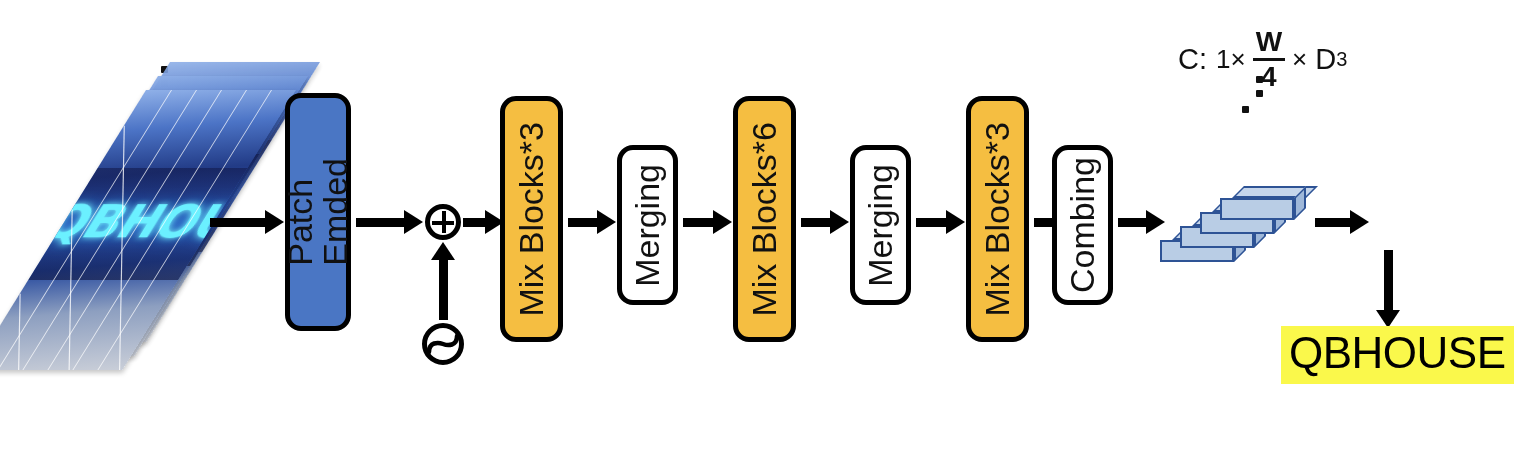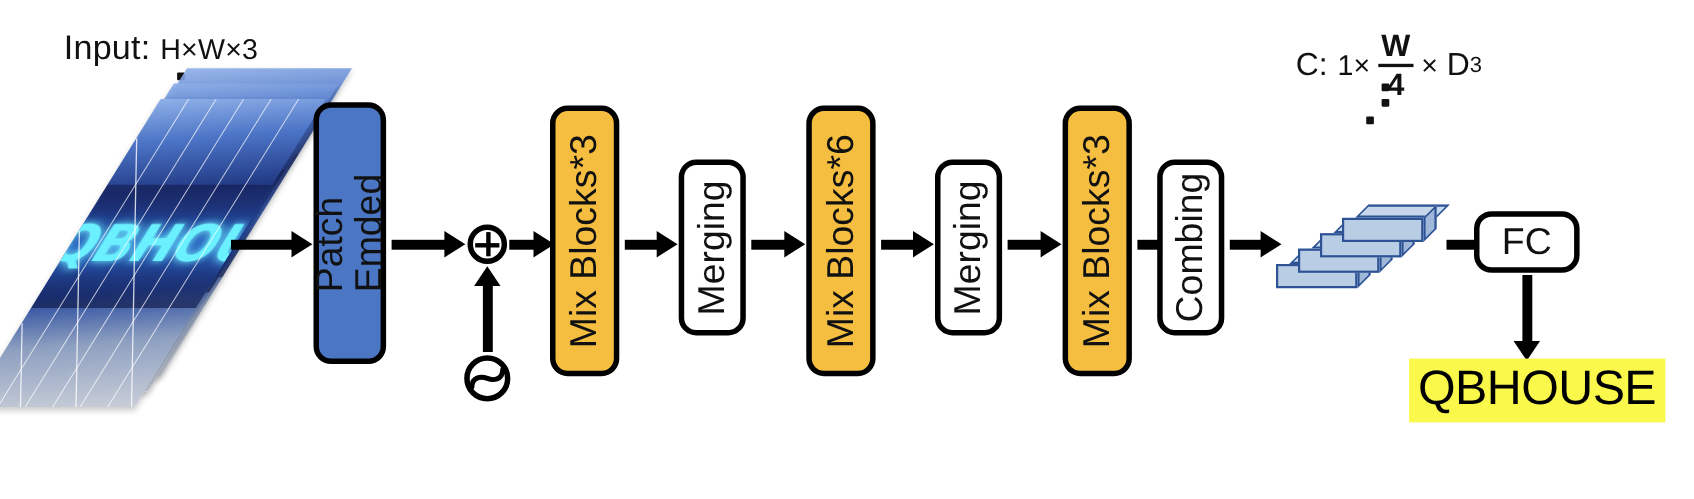--- a/index.html
+++ b/index.html
@@ -175,24 +175,20 @@
     font-size:44px;color:#000;
     white-space:nowrap;
     letter-spacing:-.5px;
   }
 </style>
 </head>
 <body>
 
 <div id="stage">
 
-  <div class="abs" id="input-label">
-    <span class="lbl-main">Input:</span>
-    <span class="lbl-dims">H×W×3</span>
-  </div>
 
   <div class="abs vdots" style="left:140px;top:66px;">
     <i style="left:21px;top:0px;"></i>
     <i style="left:21px;top:14px;"></i>
     <i style="left:21px;top:28px;"></i>
     <i style="left:5px;top:44px;"></i>
   </div>
 
   <div class="abs" id="img-stack">
 
@@ -316,21 +312,18 @@
     </div>
     <div class="bar3d" style="left:60px;top:0px;">
       <div class="top"></div>
         <div class="side"></div>
         <div class="face"></div>
     </div>
   </div>
 
   <div class="abs arrow-h" style="left:1315px;top:218px;width:37px;"></div>
 
-  <div class="abs block blk-white" style="left:1340px;top:192px;width:96px;height:56px;">
-    <div class="htext">FC</div>
-  </div>
 
   <div class="abs arrow-v-down" style="left:1384px;top:250px;height:62px;"></div>
 
   <div class="abs" id="output-text">QBHOUSE</div>
 
 </div>
 
 </body></html>

